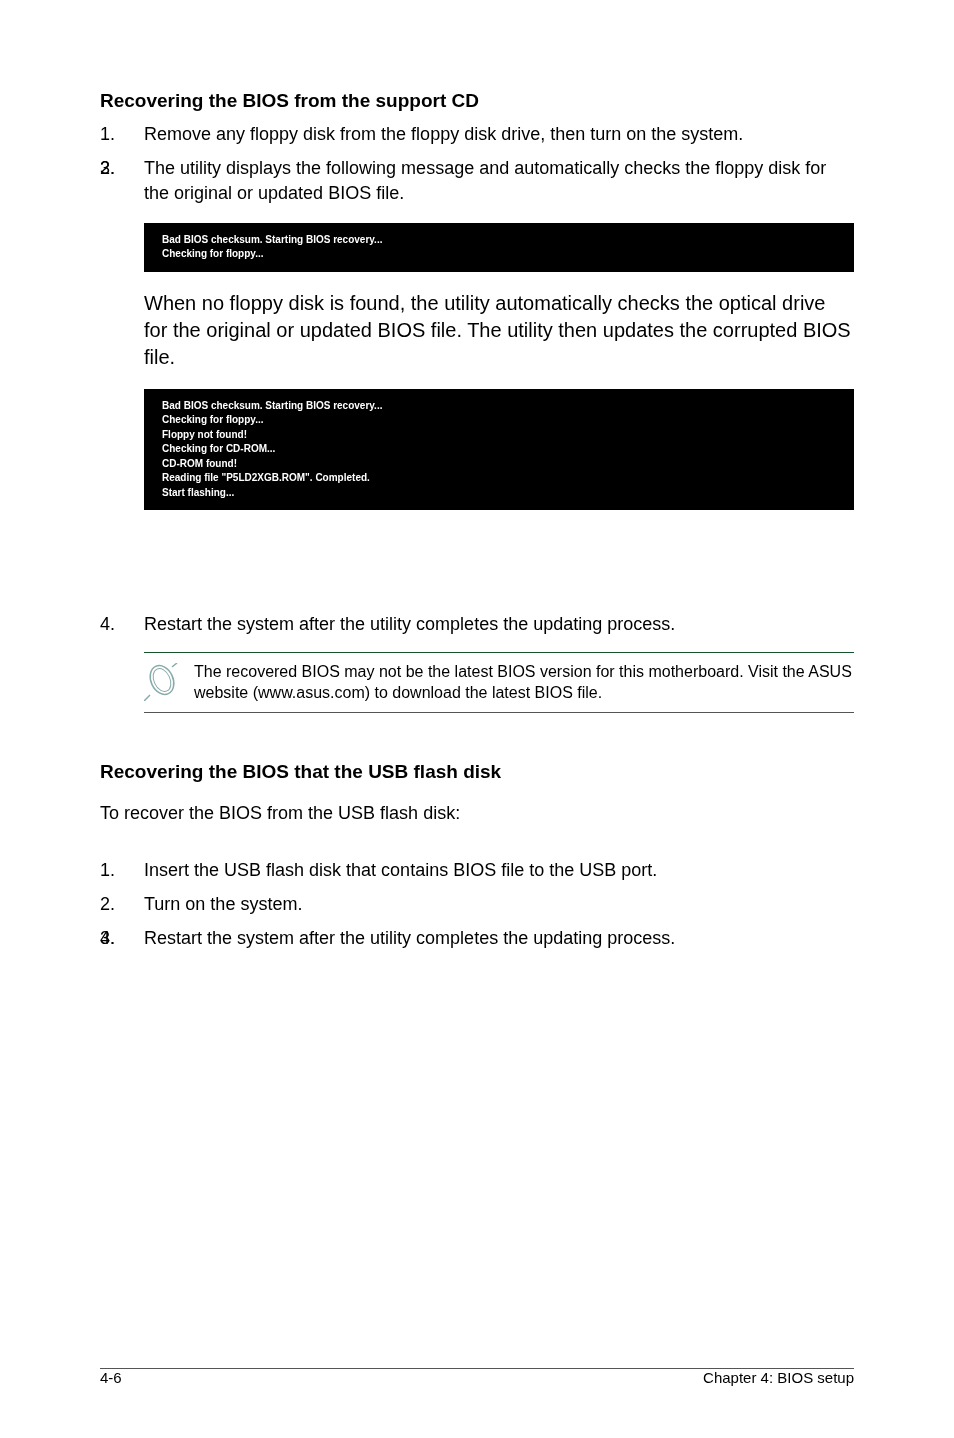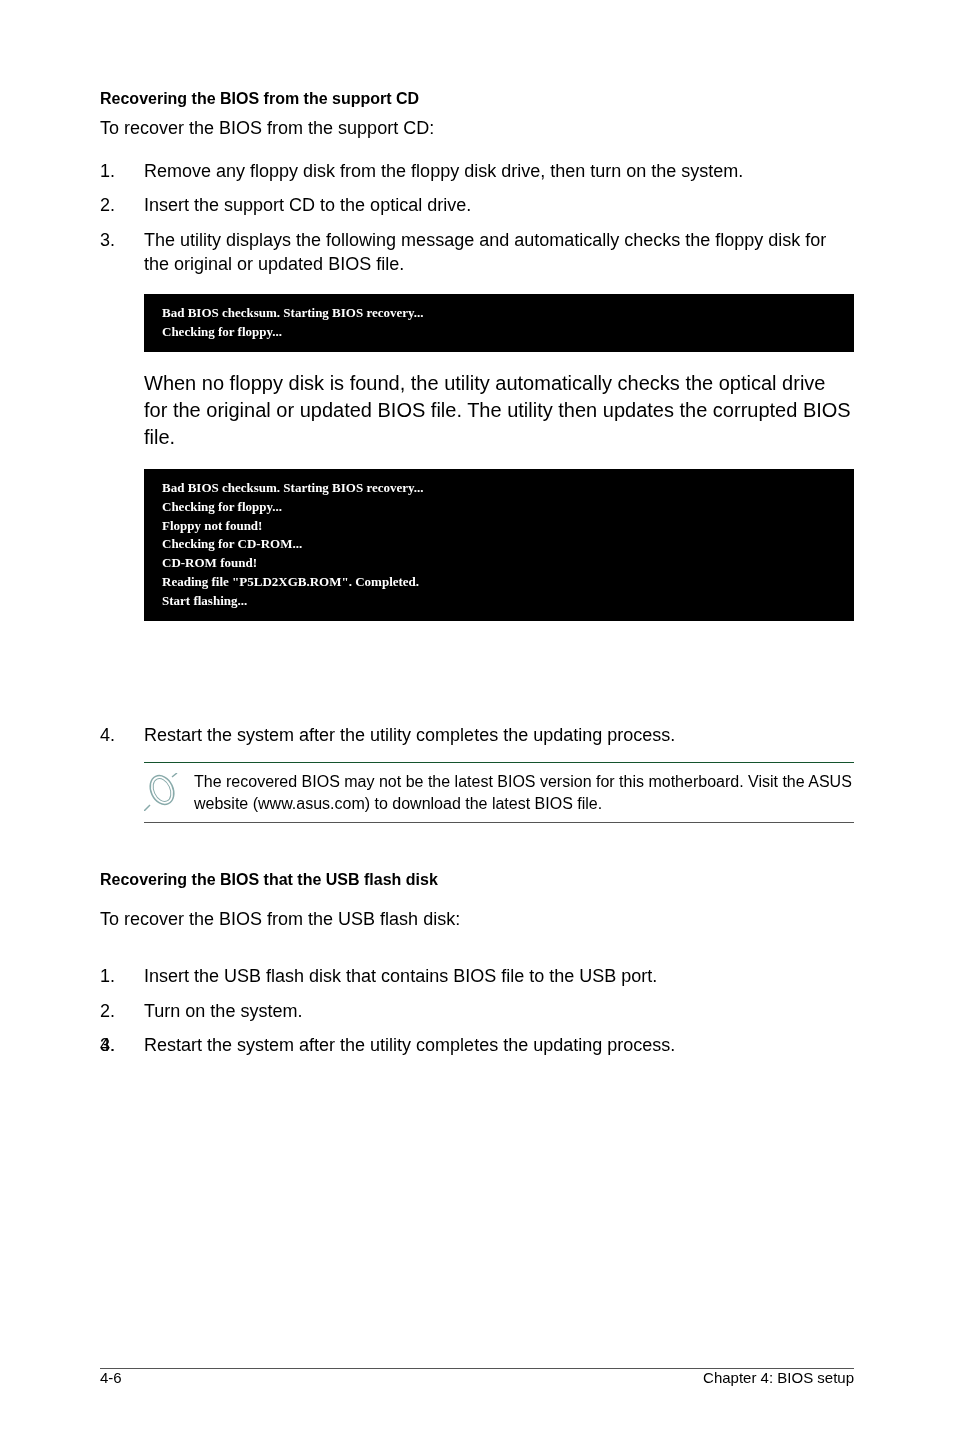--- a/index.html
+++ b/index.html
@@ -11,21 +11,21 @@
       font-family: Arial, Helvetica, sans-serif;
       width: 954px;
       height: 1438px;
       background: #ffffff;
       position: relative;
     }
     .page {
       padding: 90px 100px 40px 100px;
     }
     h2 {
-      font-size: 16px;
+      font-size: 19px;
       font-weight: bold;
       margin-bottom: 10px;
       color: #000;
     }
     .intro {
       font-size: 18px;
       margin-bottom: 20px;
       color: #000;
     }
     ol {
@@ -41,22 +41,22 @@
       line-height: 1.35;
     }
     ol li .num {
       position: absolute;
       left: 0;
       top: 0;
     }
     .terminal {
       background: #000;
       color: #fff;
-      font-family: Liberation Serif, serif;
-      font-size: 13px;
+      font-family: Liberation Sans, sans-serif;
+      font-size: 10px;
       font-weight: bold;
       padding: 10px 18px;
       margin: 18px 0 18px 44px;
       line-height: 1.45;
       white-space: pre;
     }
     .continuation {
       font-size: 20px;
       margin: 14px 0 14px 44px;
       line-height: 1.35;
@@ -102,25 +102,24 @@
     .extra-bottom {
       margin-bottom: 26px;
     }
   </style>
 </head>
 <body>
 
 <div class="page">
 
   <h2>Recovering the BIOS from the support CD</h2>
-  <p class="intro">To recover the BIOS from the support CD:</p>
 
   <ol>
     <li><span class="num">1.</span><span>Remove any floppy disk from the floppy disk drive, then turn on the system.</span></li>
-    <li><span class="num">2.</span><span>Insert the support CD to the optical drive.</span></li>
+    <li><span class="num">2.</span></li>
     <li><span class="num">3.</span><span>The utility displays the following message and automatically checks the floppy disk for the original or updated BIOS file.</span></li>
   </ol>
 
   <div class="terminal">Bad BIOS checksum. Starting BIOS recovery...
 Checking for floppy...</div>
 
   <p class="continuation">When no floppy disk is found, the utility automatically checks the optical drive for the original or updated BIOS file. The utility then updates the corrupted BIOS file.</p>
 
   <div class="terminal extra-bottom">Bad BIOS checksum. Starting BIOS recovery...
 Checking for floppy...

